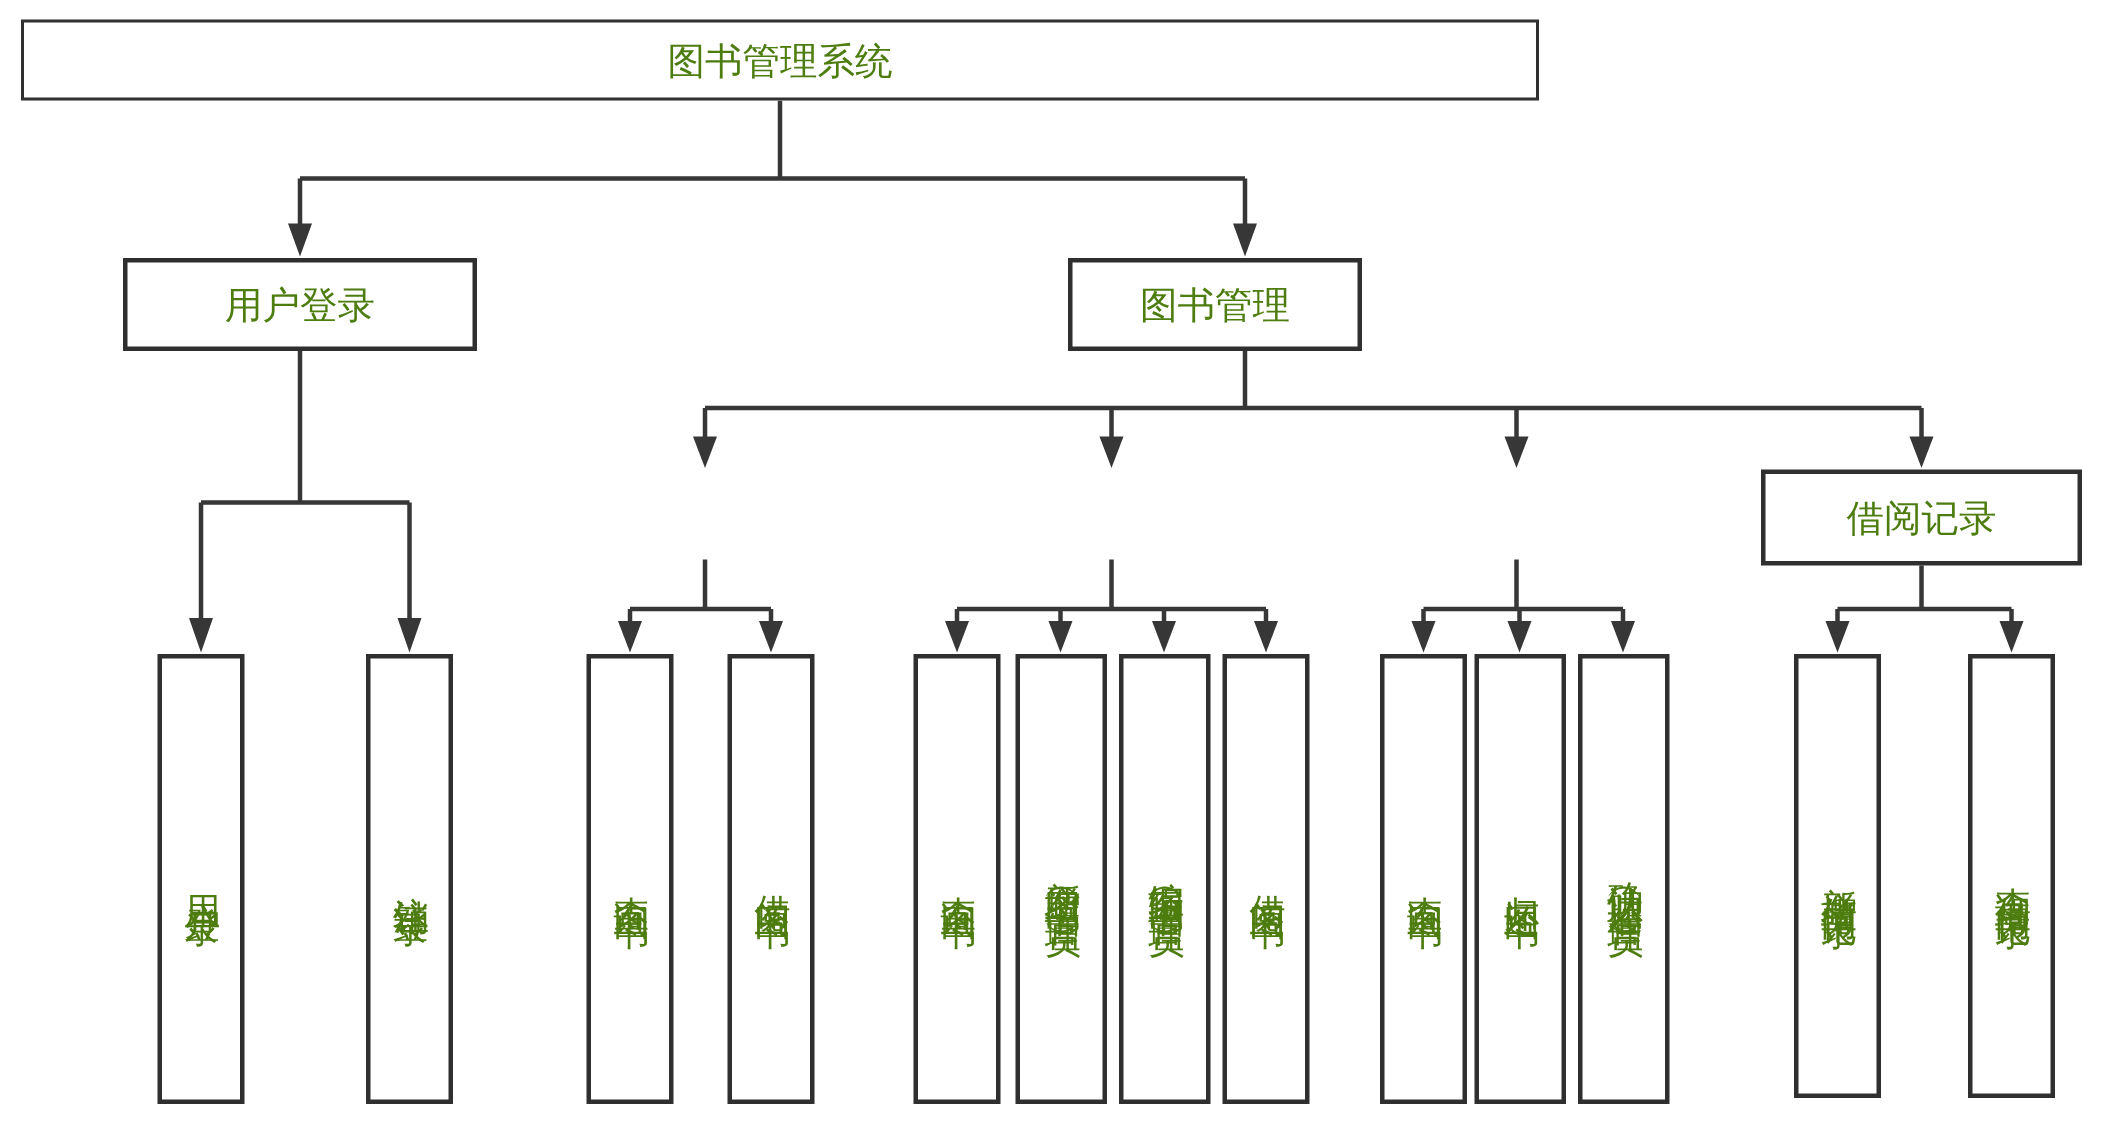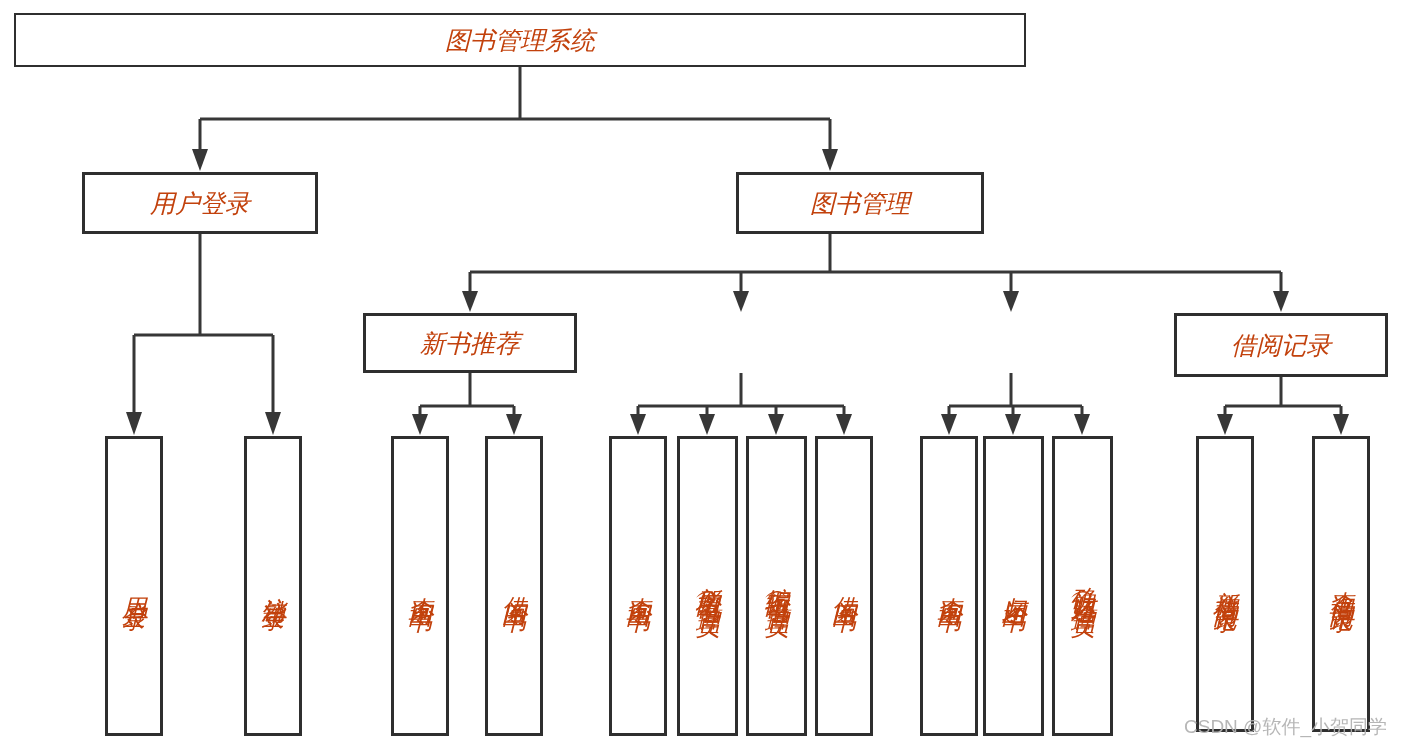--- a/index.html
+++ b/index.html
@@ -5,32 +5,32 @@
   html, body { margin:0; padding:0; background:#ffffff; }
   .canvas {
     position:relative; width:1405px; height:747px; background:#ffffff;
     font-family:"Liberation Sans","DejaVu Sans",sans-serif; overflow:hidden;
   }
   svg.wires { position:absolute; left:0; top:0; z-index:0; }
   .node {
     position:absolute; box-sizing:border-box;
     border:3px solid #2f2f2f; background:#ffffff;
     display:flex; align-items:center; justify-content:center;
-    color:#c2410c; z-index:1; text-align:center;font-style:italic;
+    color:#4d7c0f; z-index:1; text-align:center;
   }
   .h { font-size:25px; }
   .root { border-width:2px; }
   .v {
     writing-mode:vertical-rl; text-orientation:mixed;
     font-size:24px; letter-spacing:4px; line-height:1;
   }
   
   .n-root  { left:14px;  top:13px;  width:1012px; height:54px; }
   .n-l2a   { left:82px;  top:172px; width:236px;  height:62px; }
-  .n-l2b   { left:712px; top:172px; width:248px;  height:62px;margin-left:24px; }
+  .n-l2b   { left:712px; top:172px; width:196px;  height:62px; }
   .n-l3a   { left:363px; top:313px; width:214px;  height:60px; }
   .n-l3b   { left:634px; top:313px; width:214px;  height:60px; }
   .n-l3c   { left:904px; top:313px; width:214px;  height:60px; }
   .n-l3d   { left:1174px;top:313px; width:214px;  height:64px; }
   .n-b1  { left:105px;  top:436px; width:58px; height:300px; }
   .n-b2  { left:244px;  top:436px; width:58px; height:300px; }
   .n-b3  { left:391px;  top:436px; width:58px; height:300px; }
   .n-b4  { left:485px;  top:436px; width:58px; height:300px; }
   .n-b5  { left:609px;  top:436px; width:58px; height:300px; }
   .n-b6  { left:677px;  top:436px; width:61px; height:300px; }
@@ -89,35 +89,33 @@
       <polygon points="1217,414 1233,414 1225,435"></polygon>
       <polygon points="1333,414 1349,414 1341,435"></polygon>
     </g>
   </svg>
 
   <div class="node h root n-root">图书管理系统</div>
 
   <div class="node h n-l2a">用户登录</div>
   <div class="node h n-l2b">图书管理</div>
 
-  <div class="node h n-l3a">新书推荐</div>
   <div class="node h n-l3d">借阅记录</div>
 
   <div class="node v n-b1">用户登录</div>
   <div class="node v n-b2">注销登录</div>
 
   <div class="node v n-b3">查询图书</div>
   <div class="node v n-b4">借阅图书</div>
 
   <div class="node v n-b5">查询图书</div>
   <div class="node v n-b6">新增图书（管理员）</div>
   <div class="node v n-b7">编辑图书（管理员）</div>
   <div class="node v n-b8">借阅图书</div>
 
   <div class="node v n-b9">查询图书</div>
   <div class="node v n-b10">归还图书</div>
   <div class="node v n-b11">确认归还（管理员）</div>
 
   <div class="node v n-b12">新增借阅记录</div>
   <div class="node v n-b13">查询借阅记录</div>
 
-  <div class="watermark">CSDN @软件_小贺同学</div>
 </div>
 
 </body></html>

